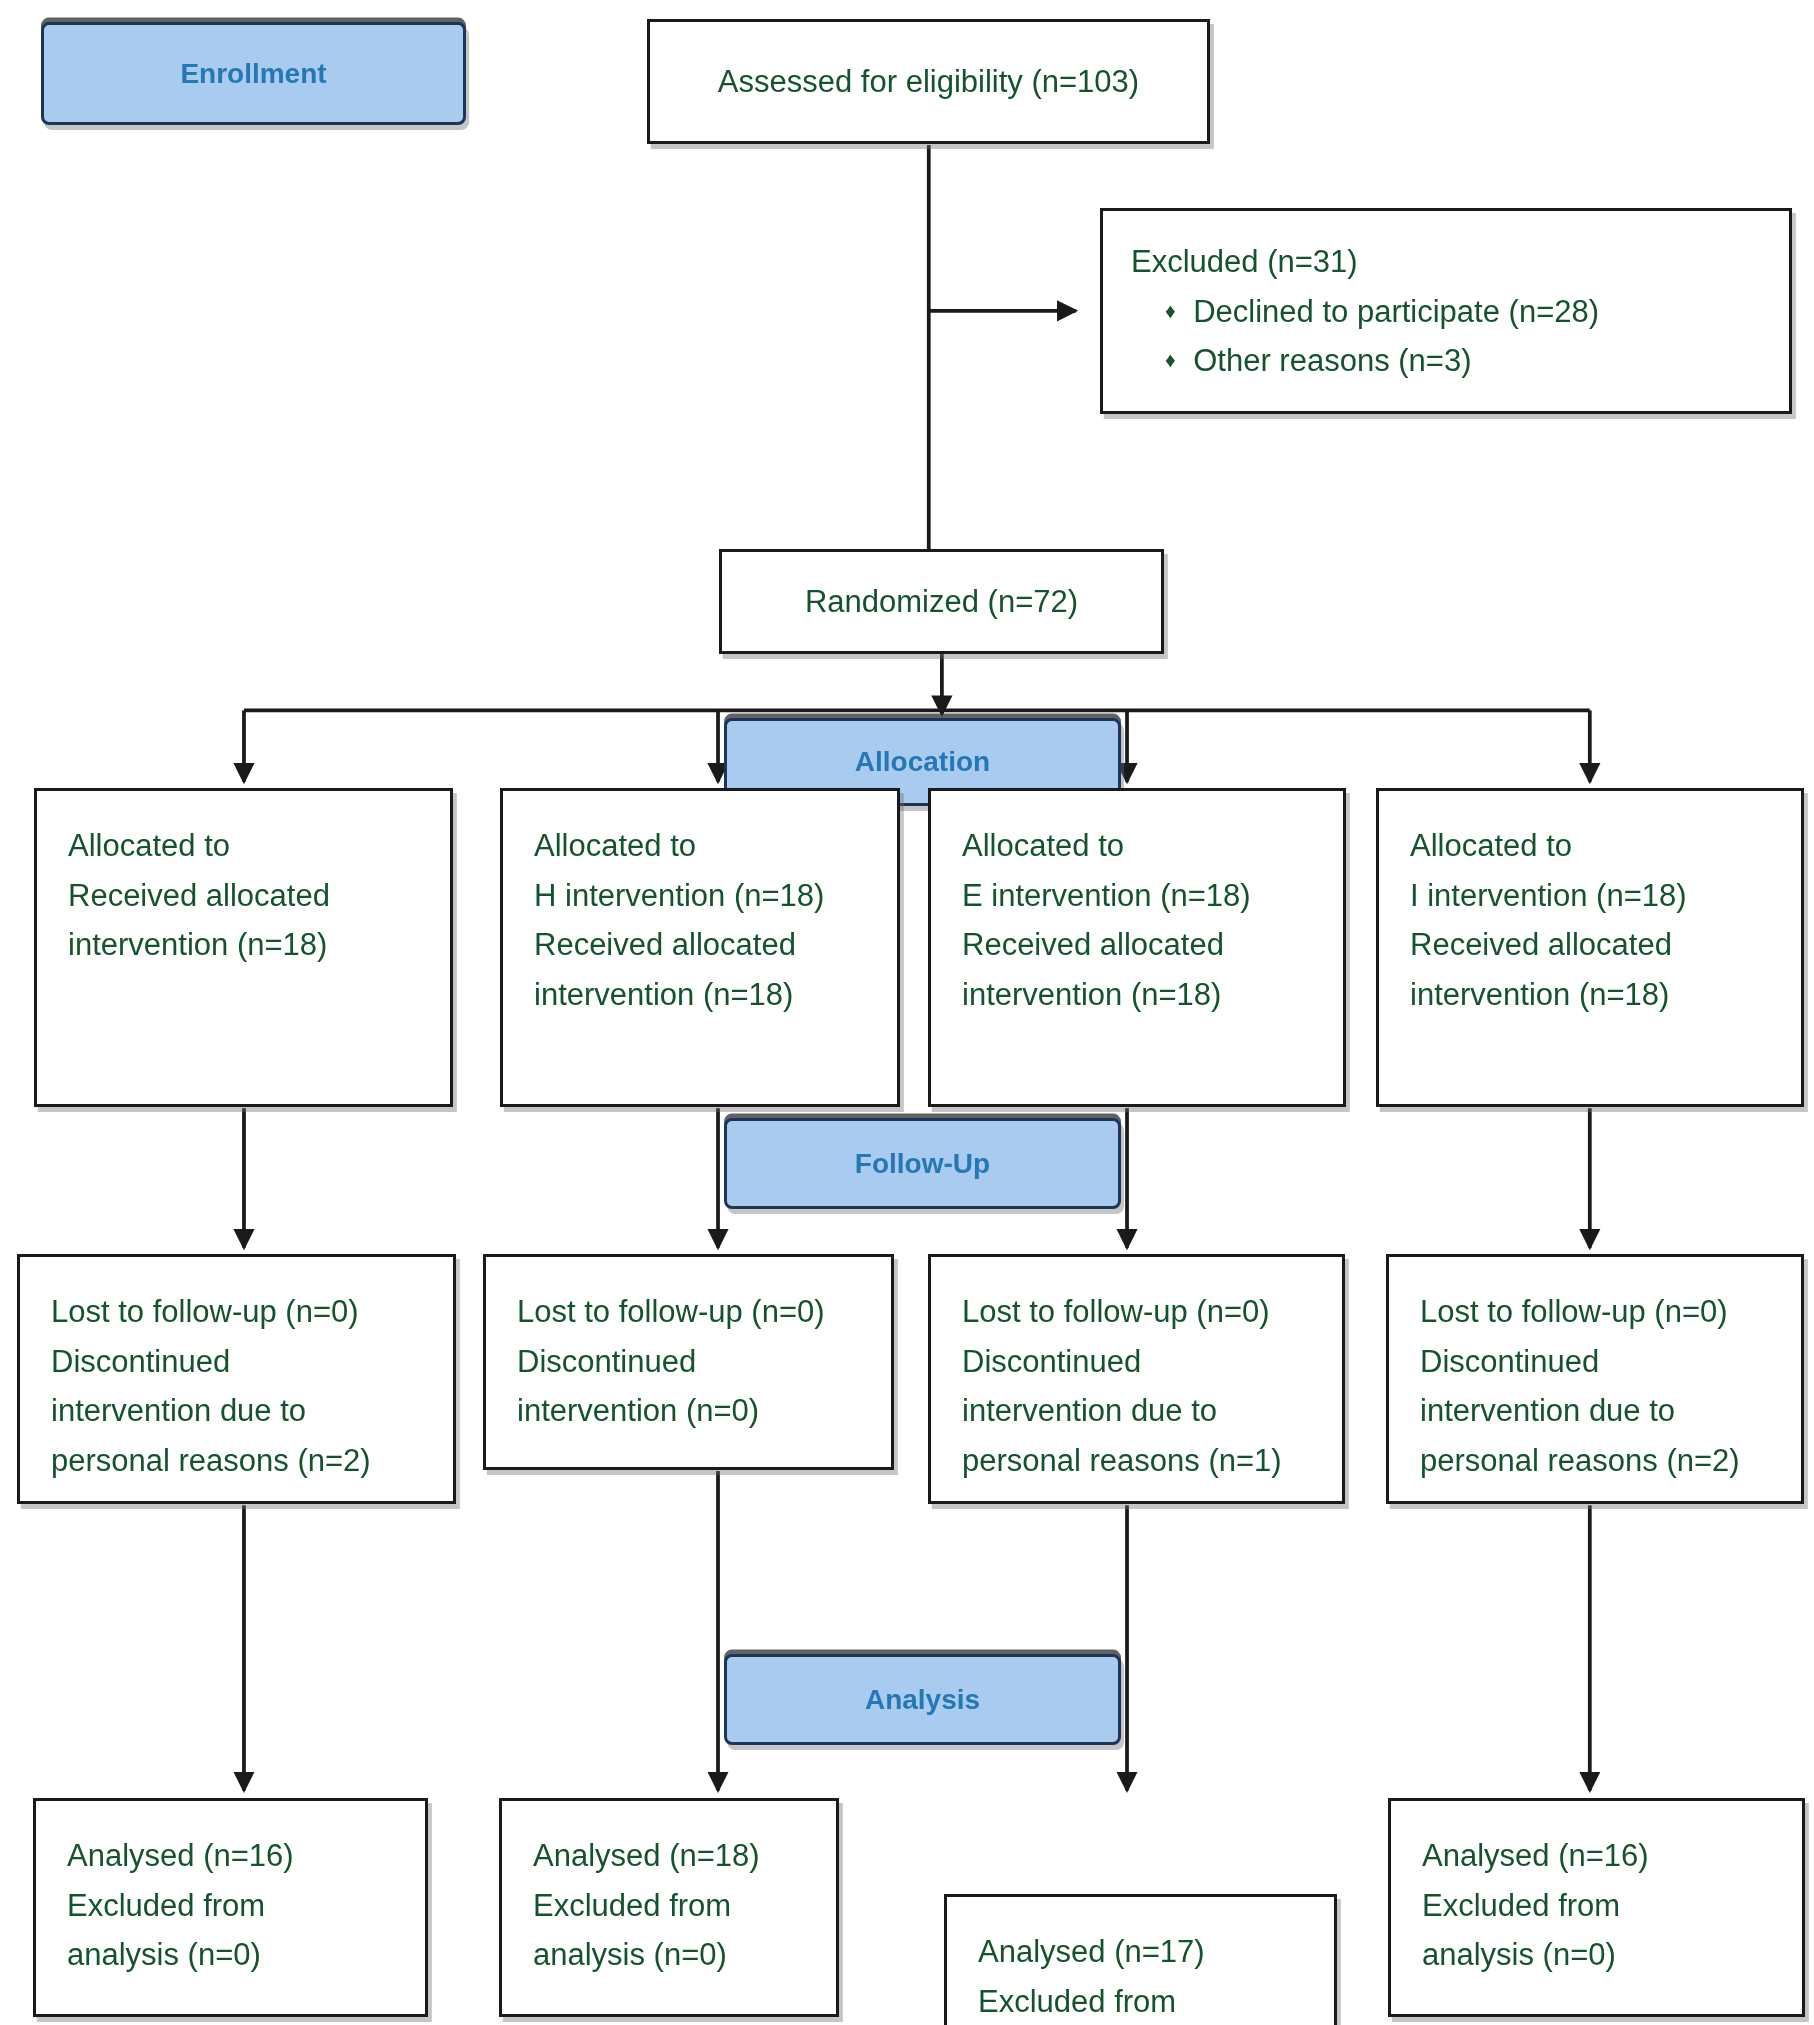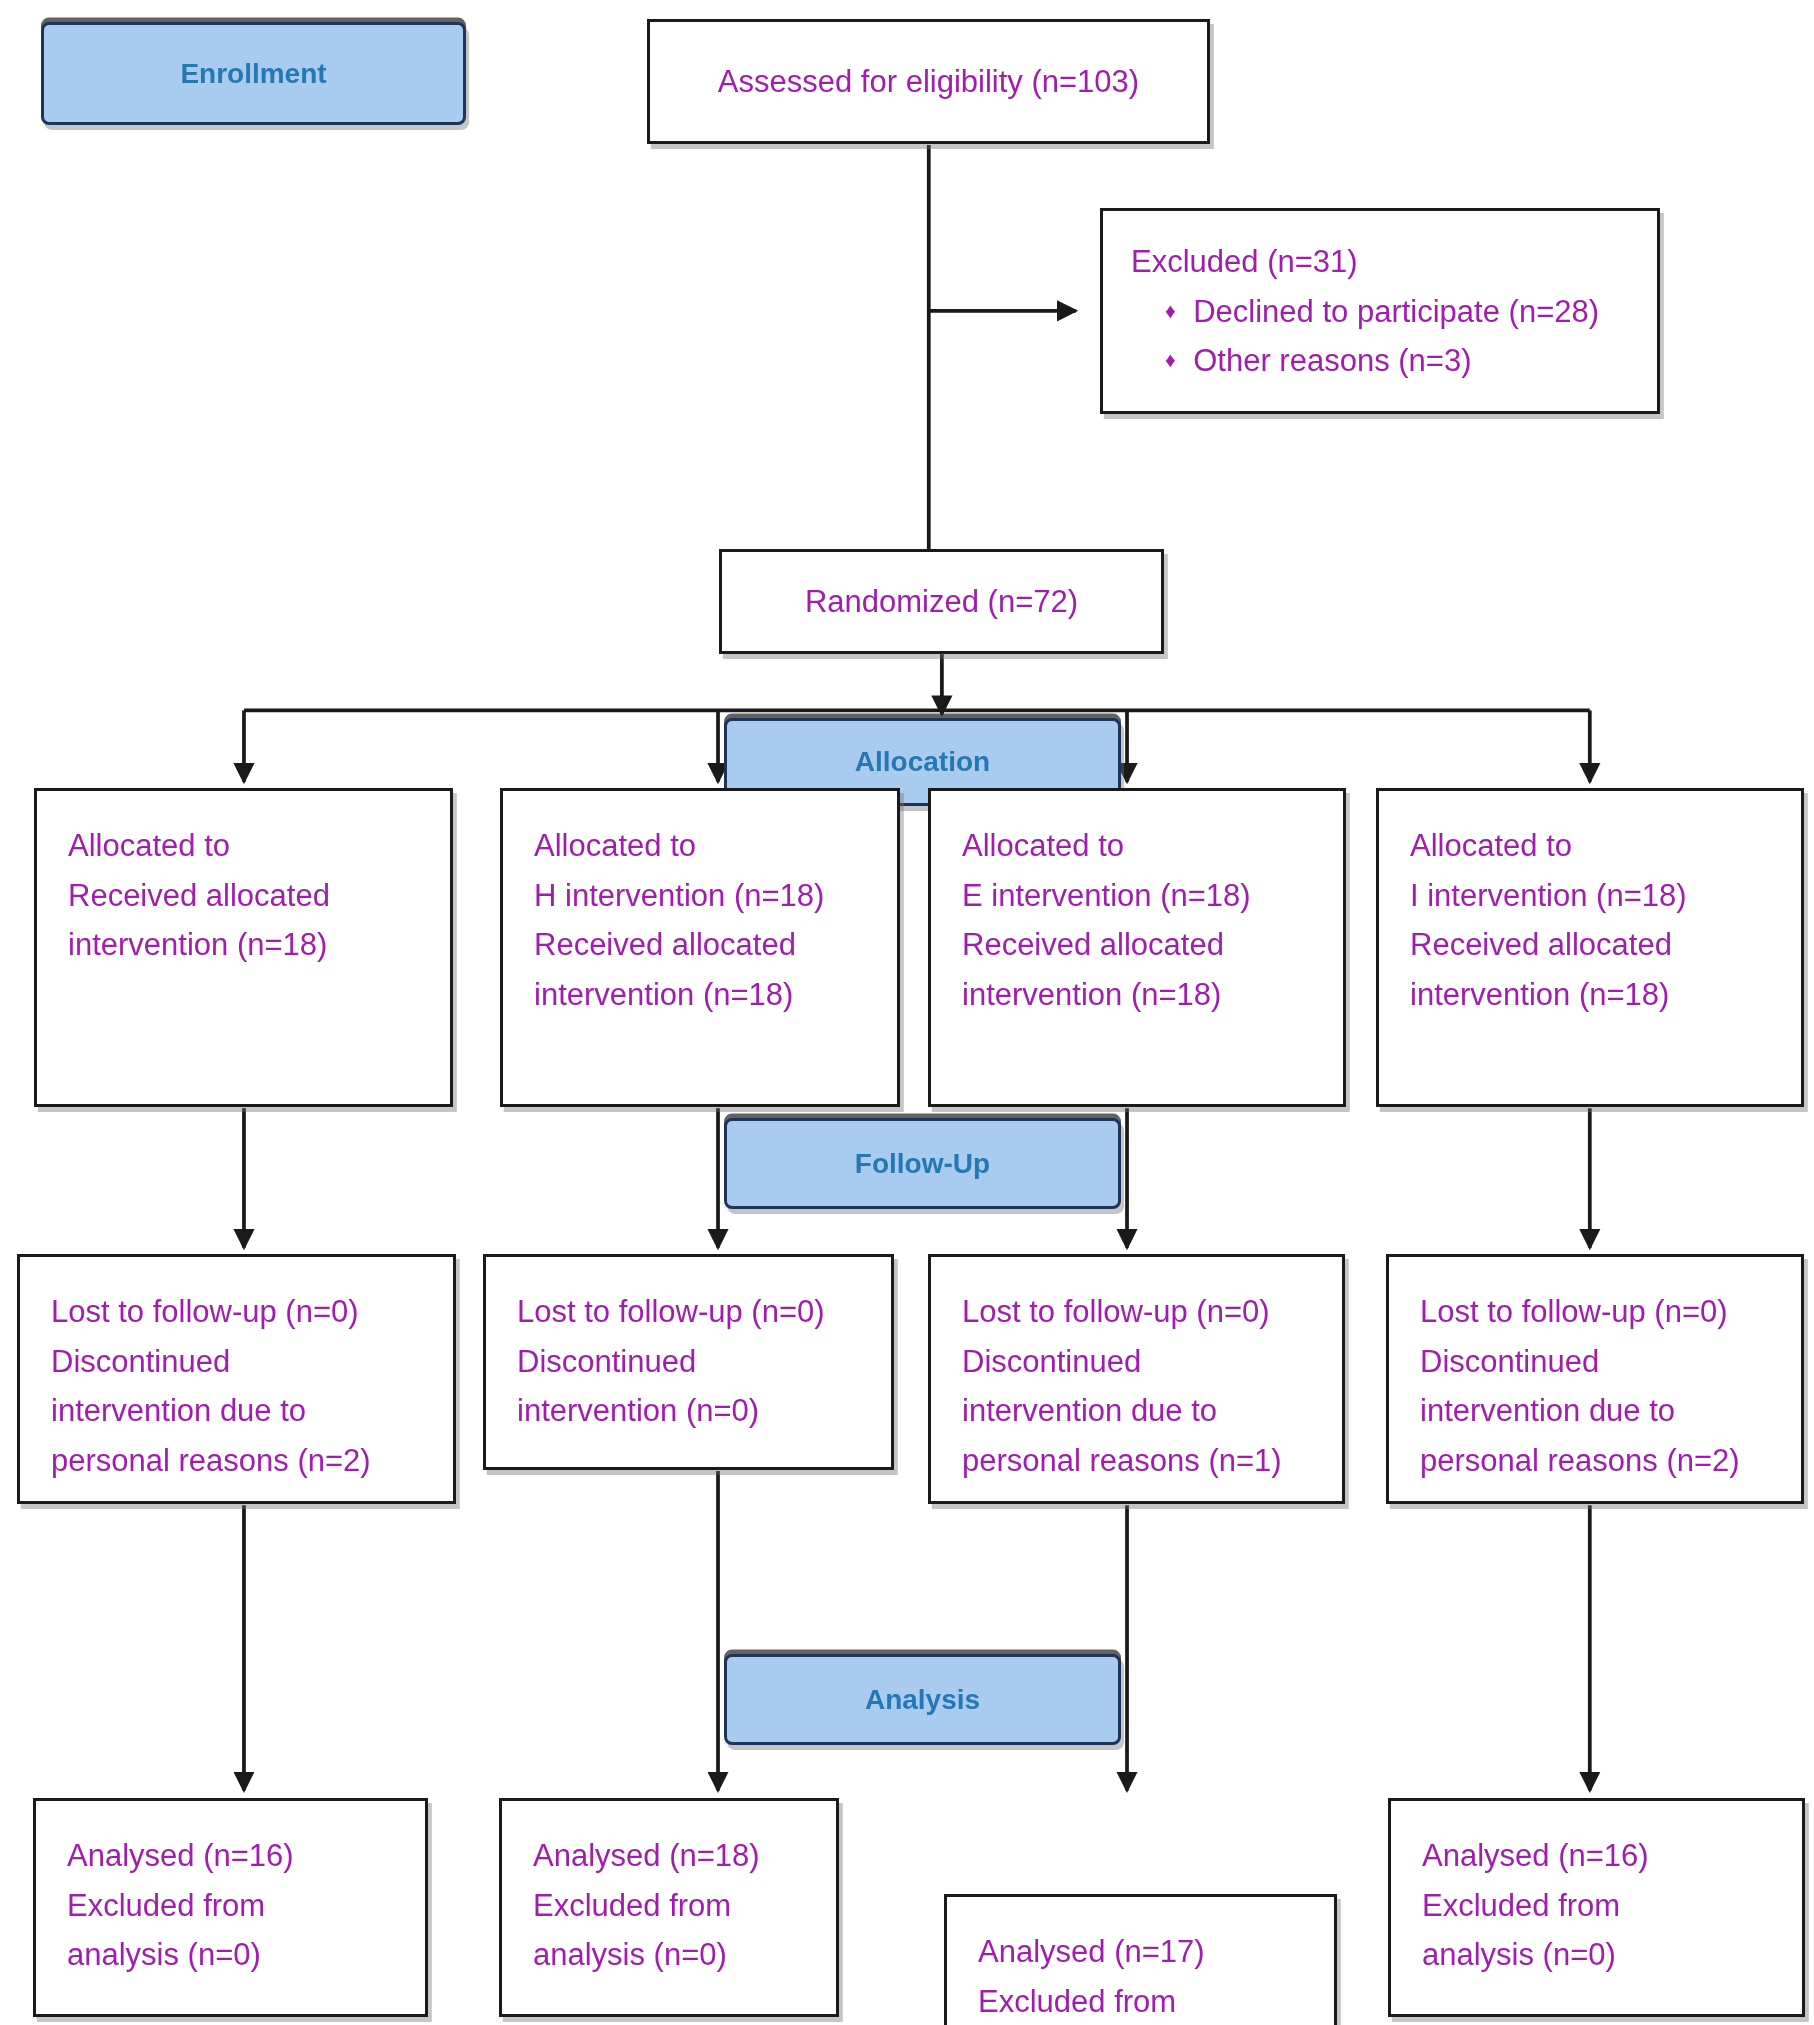--- a/index.html
+++ b/index.html
@@ -8,21 +8,21 @@
     width:1815px;height:2025px;
     background:#ffffff;
     font-family:"Liberation Sans",sans-serif;
     overflow:hidden;
   }
   .connectors{position:absolute;left:0;top:0;width:1815px;height:2025px;}
   .box{
     position:absolute;
     background:#ffffff;
     border:3.8px solid var(--box-border,#1a1a1a);
-    color:#a21caf;
+    color:#14532d;
     font-size:31px;
     line-height:1.6;
     box-sizing:border-box;
     box-shadow:3.8px 5px 0 rgba(110,110,110,0.40);
   }
   .box .bline{display:block;white-space:nowrap;}
   .pad{padding:30px 12.5px 0 31px;}
   .center{display:flex;align-items:center;justify-content:center;text-align:center;}
   .stage{
     position:absolute;
@@ -35,21 +35,21 @@
     box-sizing:border-box;
     box-shadow:0 -4.4px 0 rgba(45,45,45,0.75), 3.1px 5px 0 rgba(110,110,110,0.40);
   }
   
   .st-enroll{left:41px;top:22px;width:425px;height:103px;}
   .st-alloc{left:724px;top:718px;width:397px;height:88px;}
   .st-follow{left:724px;top:1118px;width:397px;height:91px;}
   .st-analysis{left:724px;top:1654px;width:397px;height:91px;}
   
   .b-assessed{left:647px;top:19px;width:563px;height:125px;}
-  .b-excluded{left:1100px;top:208px;width:560px;height:206px;padding:26px 12.5px 0 28px;}
+  .b-excluded{left:1100px;top:208px;width:692px;height:206px;padding:26px 12.5px 0 28px;}
   .b-excluded .bullet{display:flex;align-items:baseline;margin-left:34px;}
   .diamond{font-size:21px;margin-right:17.5px;position:relative;top:-3.8px;}
   .b-randomized{left:719px;top:549px;width:445px;height:105px;}
   
   .b-alloc-1{left:34px;top:788px;width:419px;height:319px;}
   .b-alloc-2{left:500px;top:788px;width:400px;height:319px;}
   .b-alloc-3{left:928px;top:788px;width:418px;height:319px;}
   .b-alloc-4{left:1376px;top:788px;width:428px;height:319px;}
   
   .b-fu-1{left:17px;top:1254px;width:439px;height:250px;}

